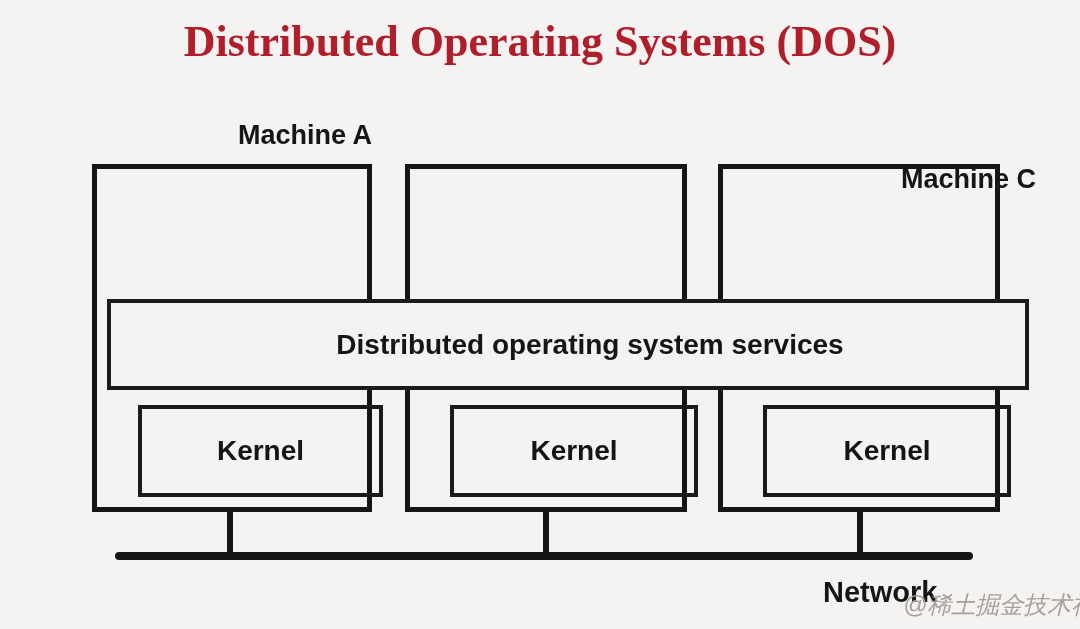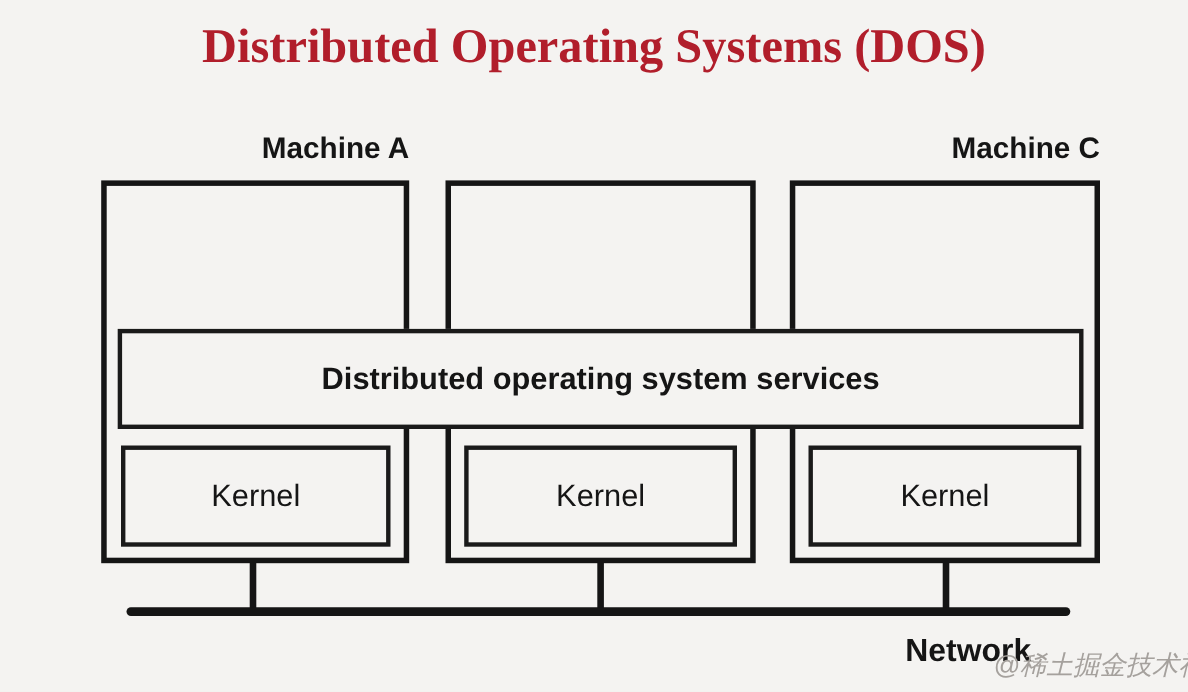--- a/index.html
+++ b/index.html
@@ -54,34 +54,35 @@
     background: #f4f3f1;
     z-index: 2;
     display: flex;
     align-items: center;
     justify-content: center;
     font-weight: bold;
     font-size: 28px;
     color: #151515;
   }
   .span-box.apps     { top: 198px; height: 82px; }
-  .span-box.services { top: 299px; height: 83px; }
+  .span-box.services { top: 299px; height: 83px; padding-left: 44px; }
   .kernel-box {
     position: absolute;
     top: 405px;
     height: 84px; 
     border: 4px solid #1a1a1a;
     background: transparent;
     z-index: 2;
     display: flex;
     align-items: center;
     justify-content: center;
-    font-weight: normal;
+    font-weight: bold;
     font-size: 28px;
     color: #151515;
+    margin-left: 28px;
   }
   .connector {
     position: absolute;
     top: 511px;
     width: 6px;
     height: 45px;
     background: #151515;
     z-index: 1;
   }
   .network-line {
@@ -115,21 +116,21 @@
   }
 </style>
 </head>
 <body>
 
 <div id="stage">
 
   <div class="title">Distributed Operating Systems (DOS)</div>
 
   <div class="machine-label" style="left:92px;  width:280px;">Machine A</div>
-  <div class="machine-label" style="left:718px; width:282px;">Machine C</div>
+  <div class="machine-label" style="left:754px; width:282px;margin-top:44px;">Machine C</div>
 
   <div class="machine-box" style="left:92px;  width:270px;"></div>
   <div class="machine-box" style="left:405px; width:272px;"></div>
   <div class="machine-box" style="left:718px; width:272px;"></div>
 
   <div class="span-box services">
     <span>Distributed operating system services</span>
   </div>
 
   <div class="kernel-box" style="left:110px; width:237px;">

